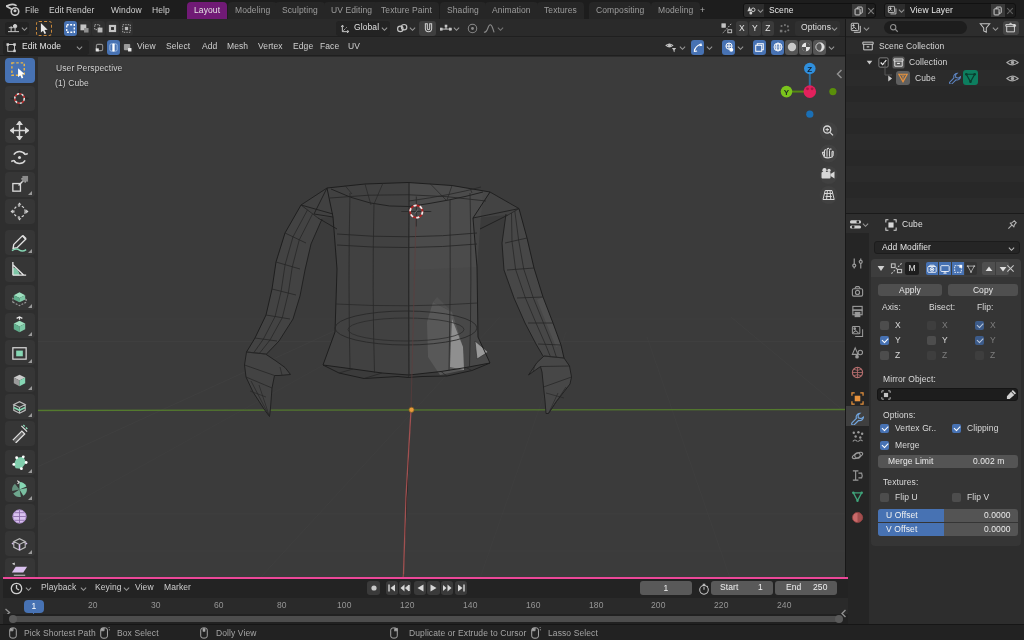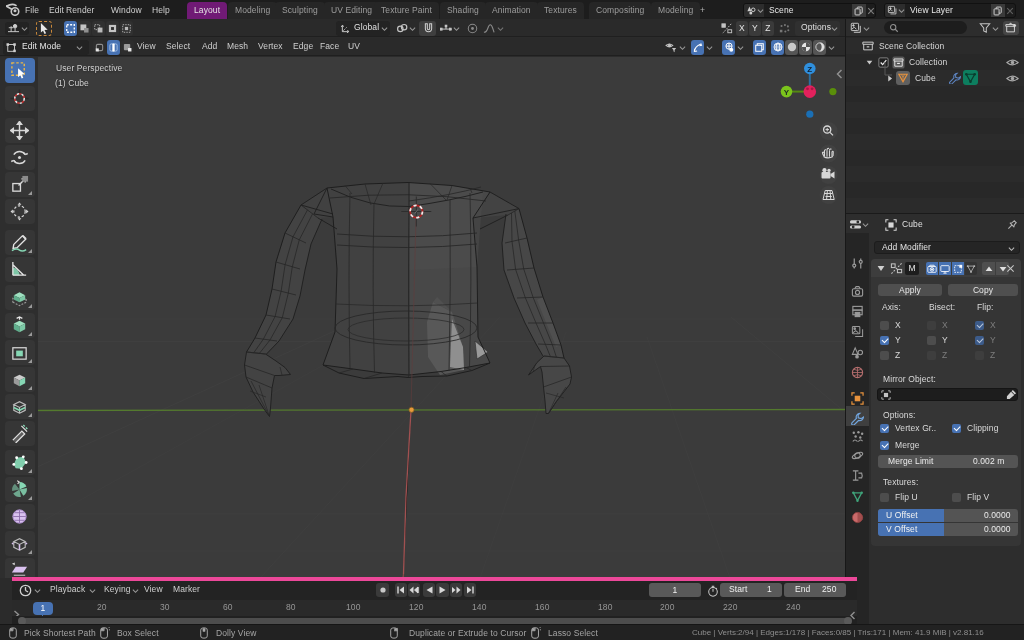--- a/index.html
+++ b/index.html
@@ -33,21 +33,21 @@
 .cb{position:absolute;width:9px;height:9px;border-radius:2px;background:#4d4d4d;}
 .cb.on{background:#4772b3;}
 .cb.dim{background:#3e3e3e;}
 .cb.ondim{background:#3c5b8a;}
 .cb.on::after,.cb.ondim::after{content:"";position:absolute;left:1.5px;top:2px;width:4.5px;height:2.5px;
  border-left:1.4px solid #fff;border-bottom:1.4px solid #fff;transform:rotate(-47deg);}
 .cb.ondim::after{border-color:#b9c6d9;}
 .cbl{position:absolute;color:#dadada;line-height:10px;}
 .cbl.dim{color:#7d7d7d;}
 
-#tl{left:12px;top:577px;width:845px;height:47px;background:#232323;border-top:4px solid #ec4899;}
+#tl{left:3px;top:577px;width:845px;height:47px;background:#232323;border-top:2px solid #ec4899;}
 #tlruler{position:absolute;left:0;top:19px;width:845px;height:16px;background:#2a2a2a;}
 #tlscroll{position:absolute;left:0;top:35px;width:845px;height:11px;background:#212121;}
 
 #status{left:0;top:624px;width:1024px;height:16px;background:#222222;border-top:1px solid #161616;color:#a5a5a5;line-height:16px;}
 .txt{position:absolute;white-space:nowrap;}
 svg{display:block;}
 </style></head>
 <body>
 <div id="stage">
   <div id="topbar" class="abs">
@@ -1139,15 +1139,14 @@
         <rect x="4.8" y="1.2" width="3" height="2.6" fill="#a8a8a8"></rect>
       </svg>
     <div class="txt" style="left:409px">Duplicate or Extrude to Cursor</div>
     <svg class="abs" style="left:531px;top:2px" width="10" height="12" viewBox="0 0 11 13">
         <rect x="0.8" y="0.8" width="7.4" height="11.4" rx="2.5" fill="none" stroke="#a8a8a8" stroke-width="1.1"></rect>
         <path d="M0.8 4 L4.5 4 L4.5 0.8" stroke="#a8a8a8" stroke-width="1" fill="none"></path>
         <rect x="1.2" y="1.2" width="3" height="2.6" fill="#a8a8a8"></rect>
         <path d="M9.5 1 L10.5 0 M9.8 3 L11 3" stroke="#a8a8a8" stroke-width="1"></path>
       </svg>
     <div class="txt" style="left:548px">Lasso Select</div>
-    <div class="txt" style="left:692px;color:#8f8f8f;font-size:8px;letter-spacing:0">Cube | Verts:2/94 | Edges:1/178 | Faces:0/85 | Tris:171 | Mem: 41.9 MiB | v2.81.16</div>
   </div>
 </div>
 
 </body></html>

